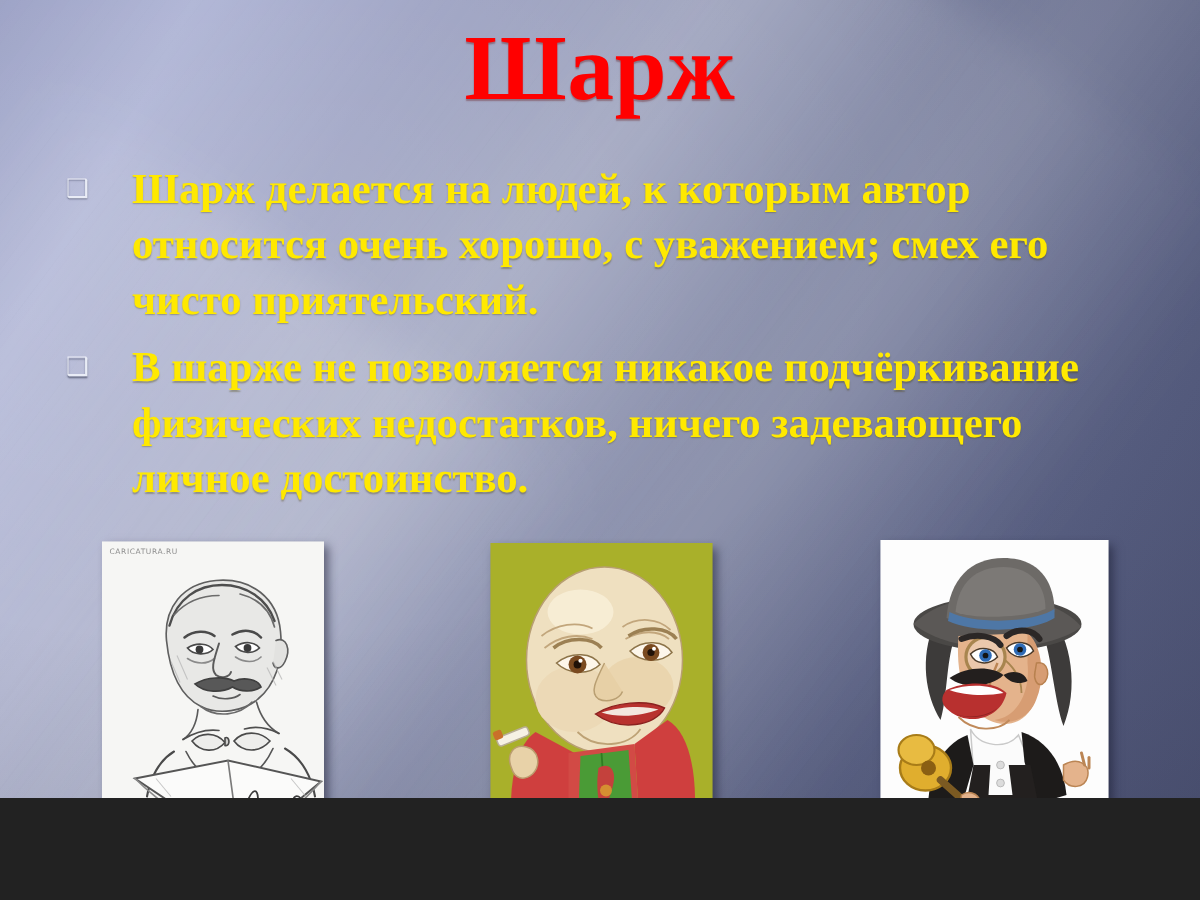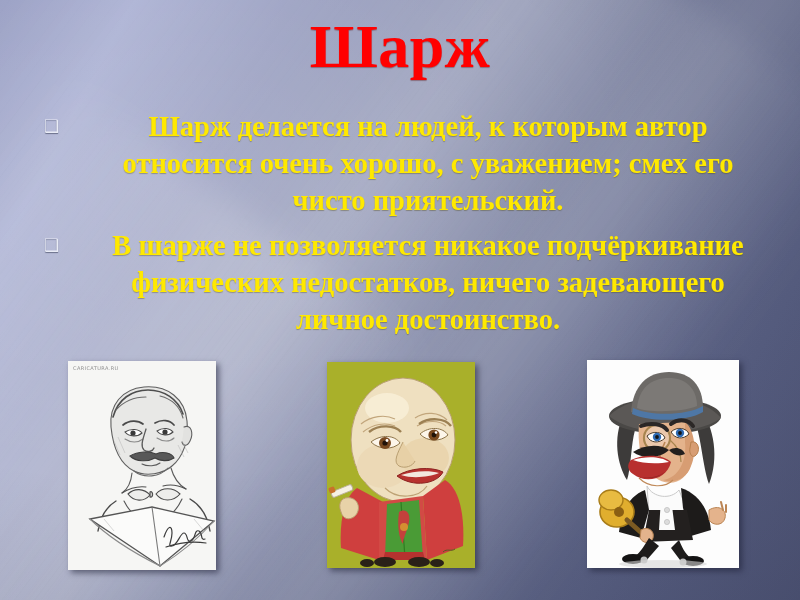--- a/index.html
+++ b/index.html
@@ -3,21 +3,21 @@
 <meta charset="utf-8">
 <style>
   html, body {
     margin: 0;
     padding: 0;
     background: #222;
   }
   #slide {
     position: relative;
     width: 800px;
-    height: 600px;
+    height: 532px;
     overflow: hidden;
     font-family: "Liberation Serif", "DejaVu Serif", serif;
     background: #6b7190;
   }
 
   
   .bg-base {
     position: absolute;
     inset: 0;
     background:
@@ -119,21 +119,20 @@
     font-family: "DejaVu Sans", sans-serif;
     text-shadow: 0 1px 1px rgba(40,45,70,0.55);
   }
   .bullet-text {
     flex: 1 1 auto;
     color: #ffe900;
     font-size: 28.5px;
     font-weight: bold;
     line-height: 1.30;
     text-shadow: 0 1px 1px rgba(70,60,0,0.35);
-    text-align: center;
   }
 
   
   .pic {
     position: absolute;
     box-shadow: 3px 3px 6px rgba(25,28,50,0.55);
     overflow: hidden;
   }
   #pic-1 { left: 68px;  top: 361px; width: 148px; height: 209px; background: #f4f4f2; }
   #pic-2 { left: 327px; top: 362px; width: 148px; height: 206px; background: #a9b02a; }

